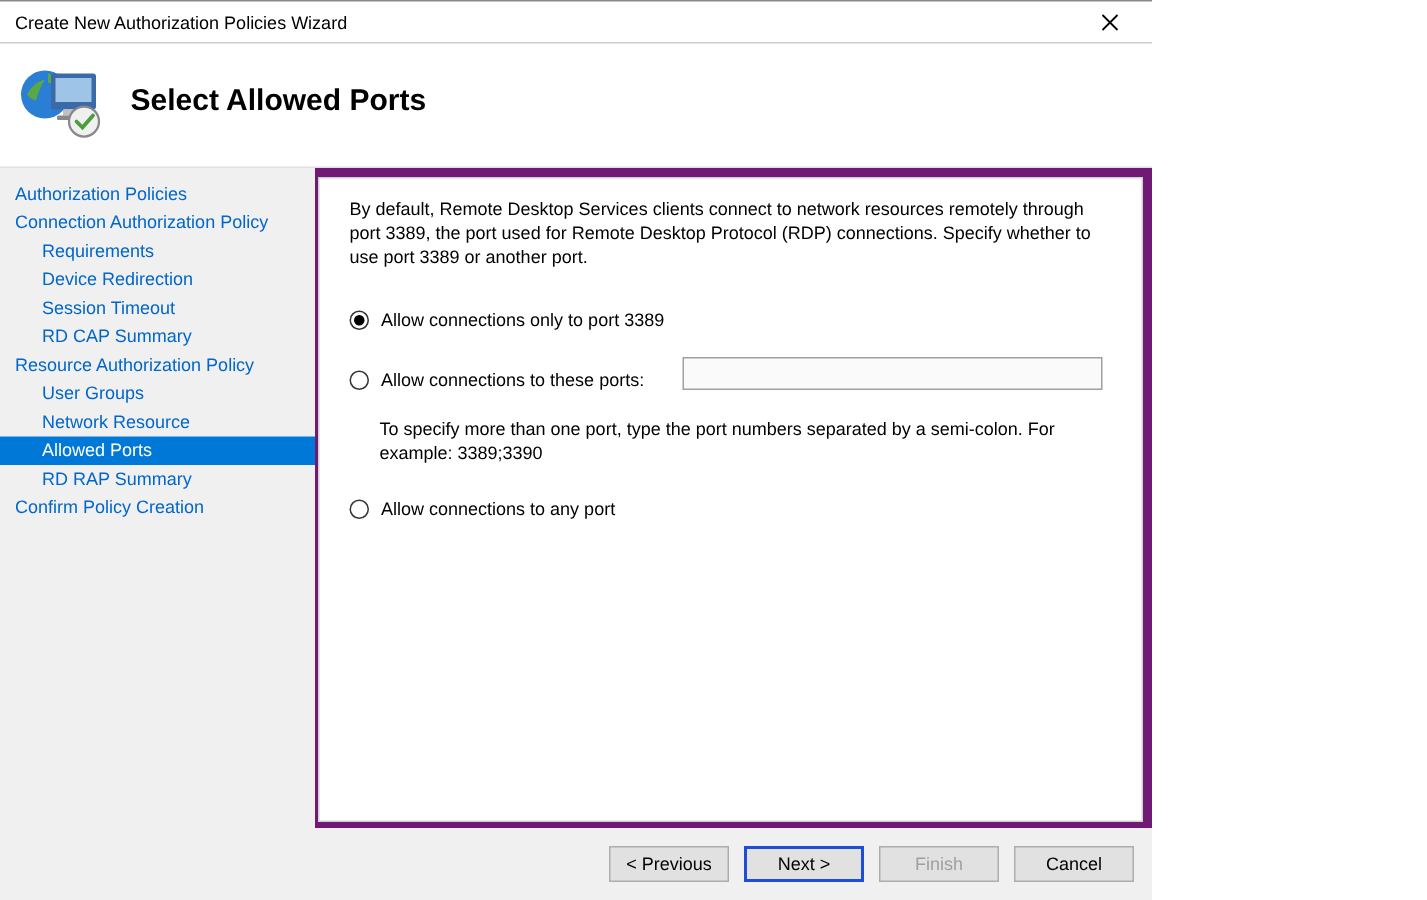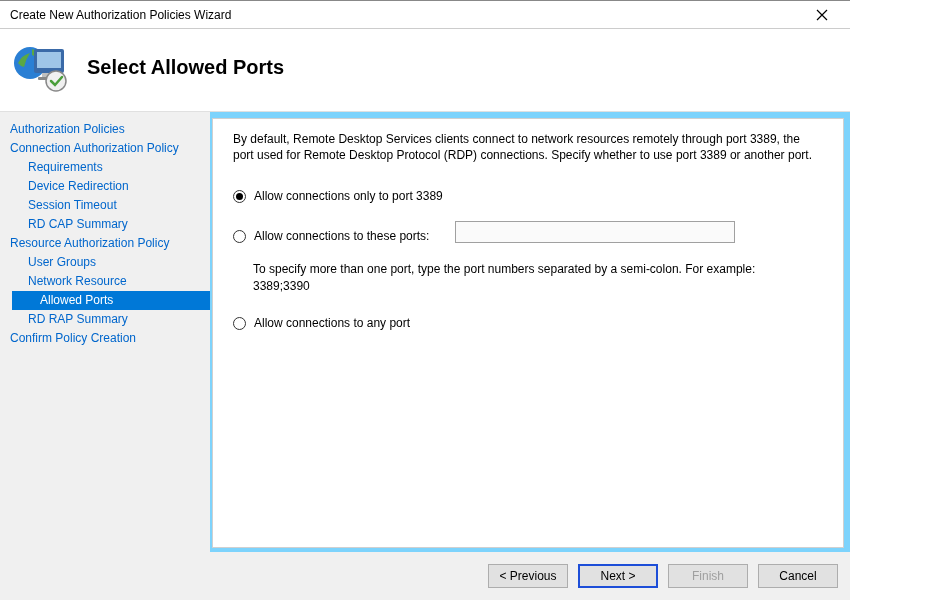--- a/index.html
+++ b/index.html
@@ -6,21 +6,21 @@
     body {
       font-family: "Segoe UI", Tahoma, sans-serif;
       font-size: 12px;
       background: #fff;
       color: #000;
       width: 951px;
       height: 600px;
       overflow: hidden;
     }
     .window {
-      width: 850px;
+      width: 768px;
       height: 600px;
       display: flex;
       flex-direction: column;
       border-top: 1px solid #888;
     }
     .titlebar {
       display: flex;
       justify-content: space-between;
       align-items: center;
       height: 28px;
@@ -43,39 +43,38 @@
       align-items: center;
       gap: 15px;
       padding: 12px 10px 18px 12px;
       border-bottom: 1px solid #e0e0e0;
     }
     .header-icon { width: 60px; height: 52px; position: relative; }
     .header-title { font-size: 20px; font-weight: bold; }
     .body {
       flex: 1;
       display: flex;
-      background: #7dd3fc;
+      background: #701a75;
       min-height: 0;
     }
     .sidebar {
       width: 210px;
       padding: 8px 0;
       background: #f0f0f0;
     }
     .sidebar .item {
       padding: 2px 10px 3px 10px;
       cursor: default;
       white-space: nowrap;
     }
     .sidebar .item.link { color: #0066cc; }
     .sidebar .item.indent1 { padding-left: 28px; }
     .sidebar .item.selected {
       background: #0078d7;
       color: #fff;
-      margin-left: 12px;
     }
     .content {
       flex: 1;
       background: #fff;
       border: 1px solid #d0d0d0;
       margin: 6px 6px 4px 2px;
       padding: 12px 20px;
       position: relative;
     }
     .intro {

